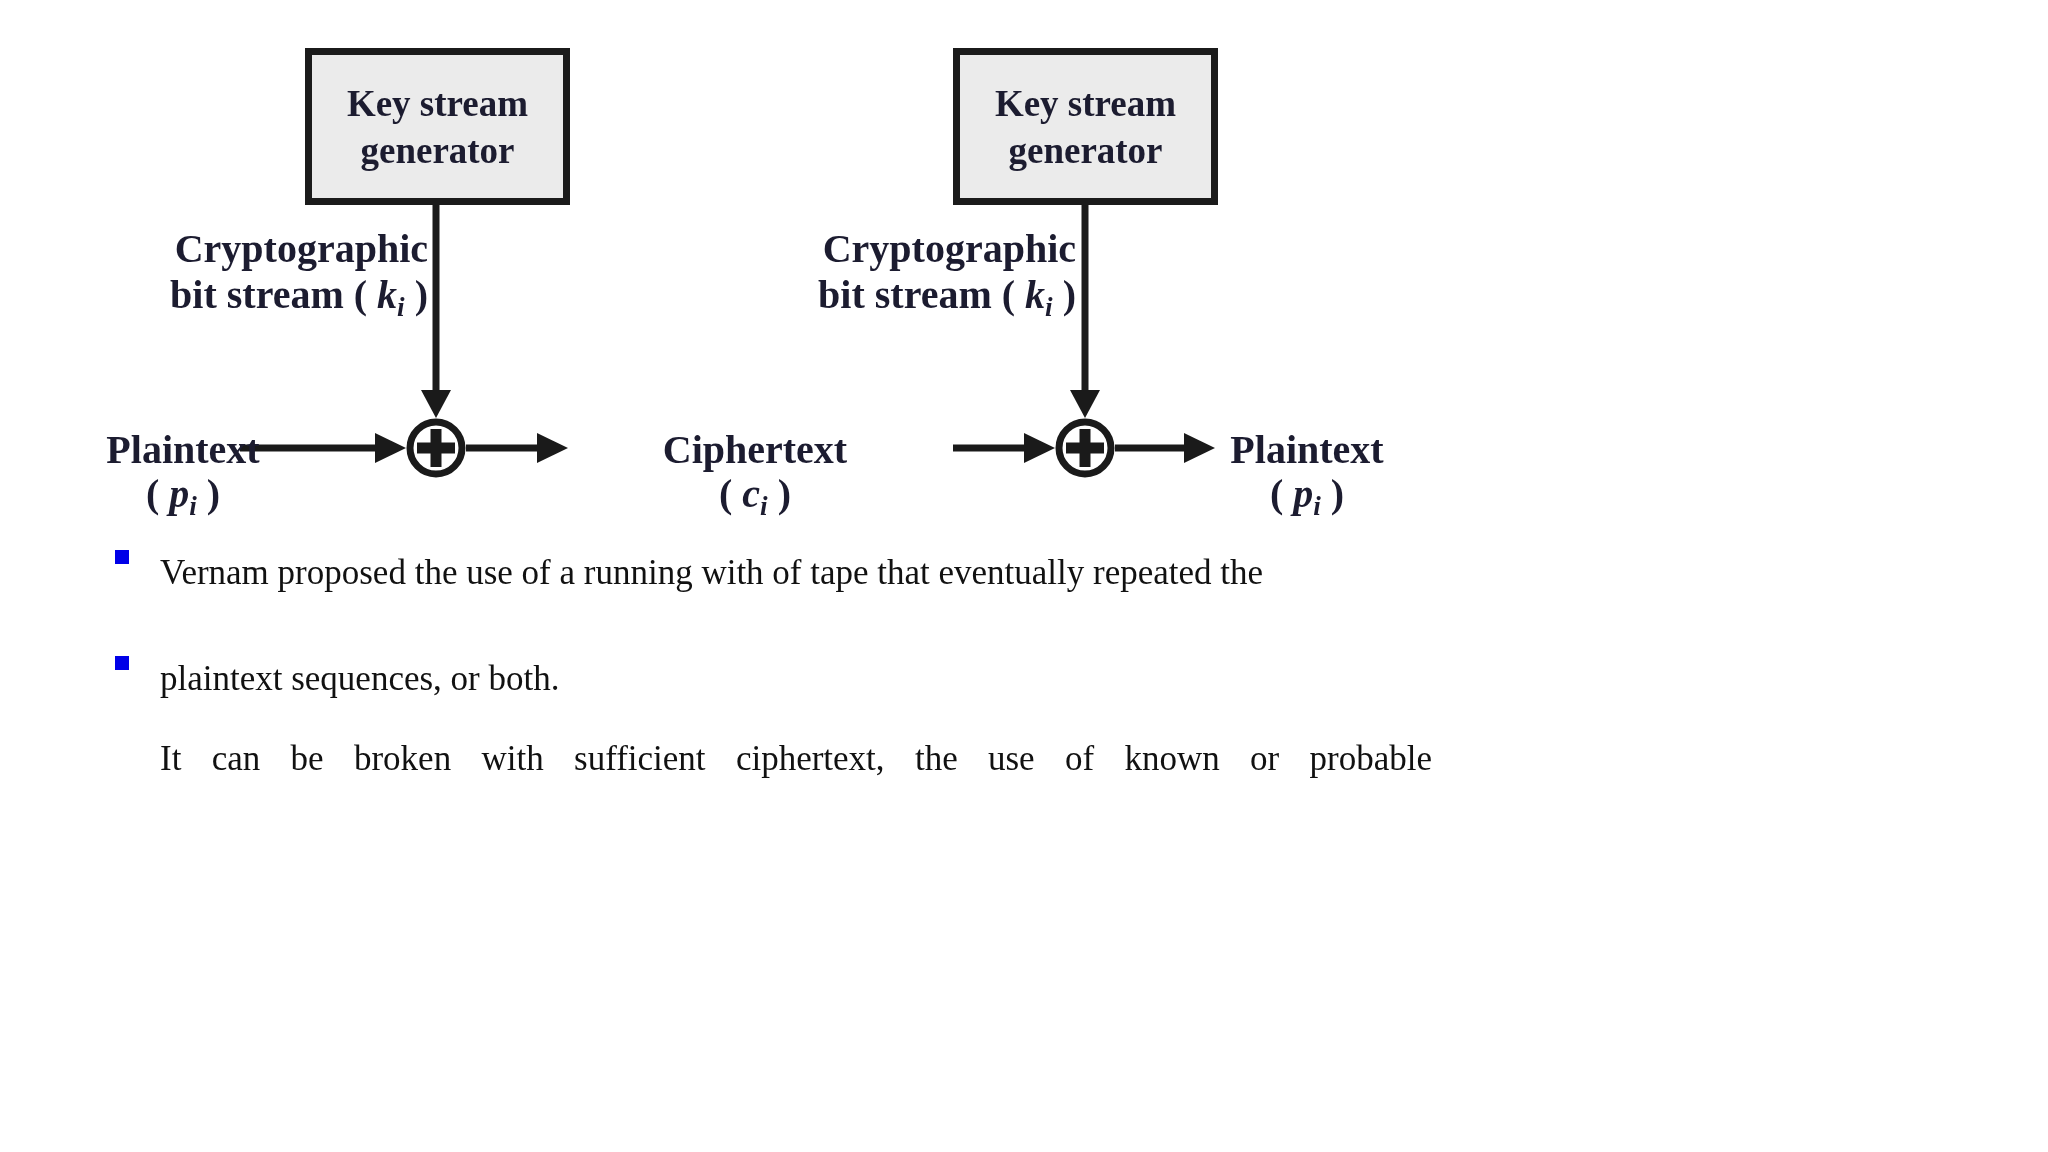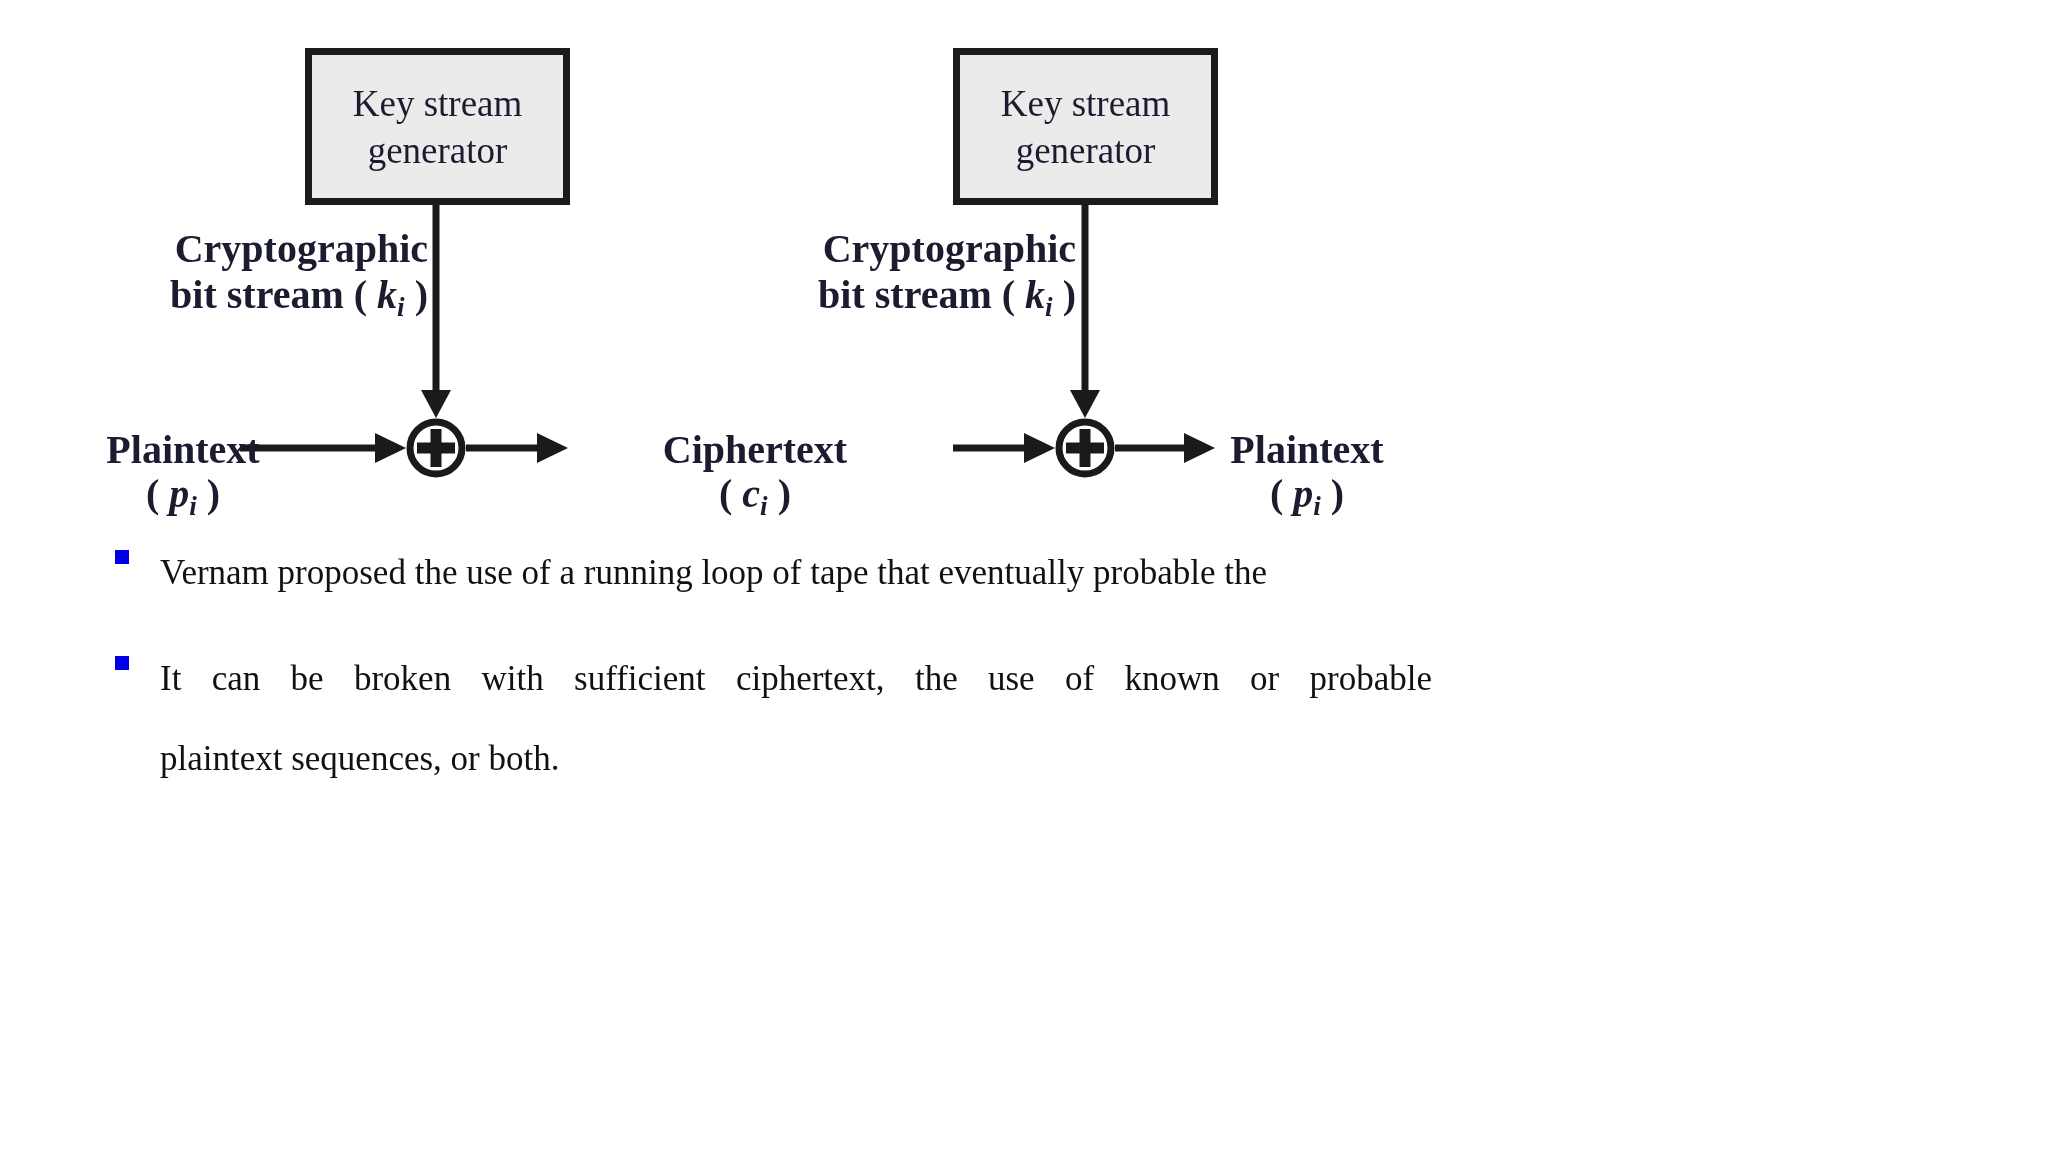--- a/index.html
+++ b/index.html
@@ -33,21 +33,21 @@
     height: 157px;
     box-sizing: border-box;
     background: var(--box-fill, #ebebeb);
     border: 7px solid var(--box-border, #1b1b1b);
     display: flex;
     align-items: center;
     justify-content: center;
     text-align: center;
   }
   .ksg-box .ksg-label {
-    font-weight: normal;
+    font-weight: bold;
     font-size: 37px;
     line-height: 47px;
     color: var(--diagram-text, #1c1c30);
     width: 200px;
   }
   .box-left  { left: 305px; }
   .box-right { left: 953px; }
 
   .dg-label {
     position: absolute;
@@ -185,27 +185,27 @@
       <div><span>( </span><i>p</i><sub>i</sub><span> )</span></div>
     </div>
 
   </div>
 
   <div class="bullets">
 
     <div class="bullet">
       <div class="bullet-marker"></div>
       <div class="bullet-text">
-        <div class="bullet-line">Vernam proposed the use of a running loop of tape that eventually probable the</div>
+        <div class="bullet-line">Vernam proposed the use of a running with of tape that eventually repeated the</div>
       </div>
     </div>
 
 
     <div class="bullet">
       <div class="bullet-marker"></div>
       <div class="bullet-text">
+        <div class="bullet-line">plaintext sequences, or both.</div>
         <div class="bullet-line justified">It can be broken with sufficient ciphertext, the use of known or probable</div>
-        <div class="bullet-line">plaintext sequences, or both.</div>
       </div>
     </div>
 
   </div>
 </div>
 
 </body></html>

